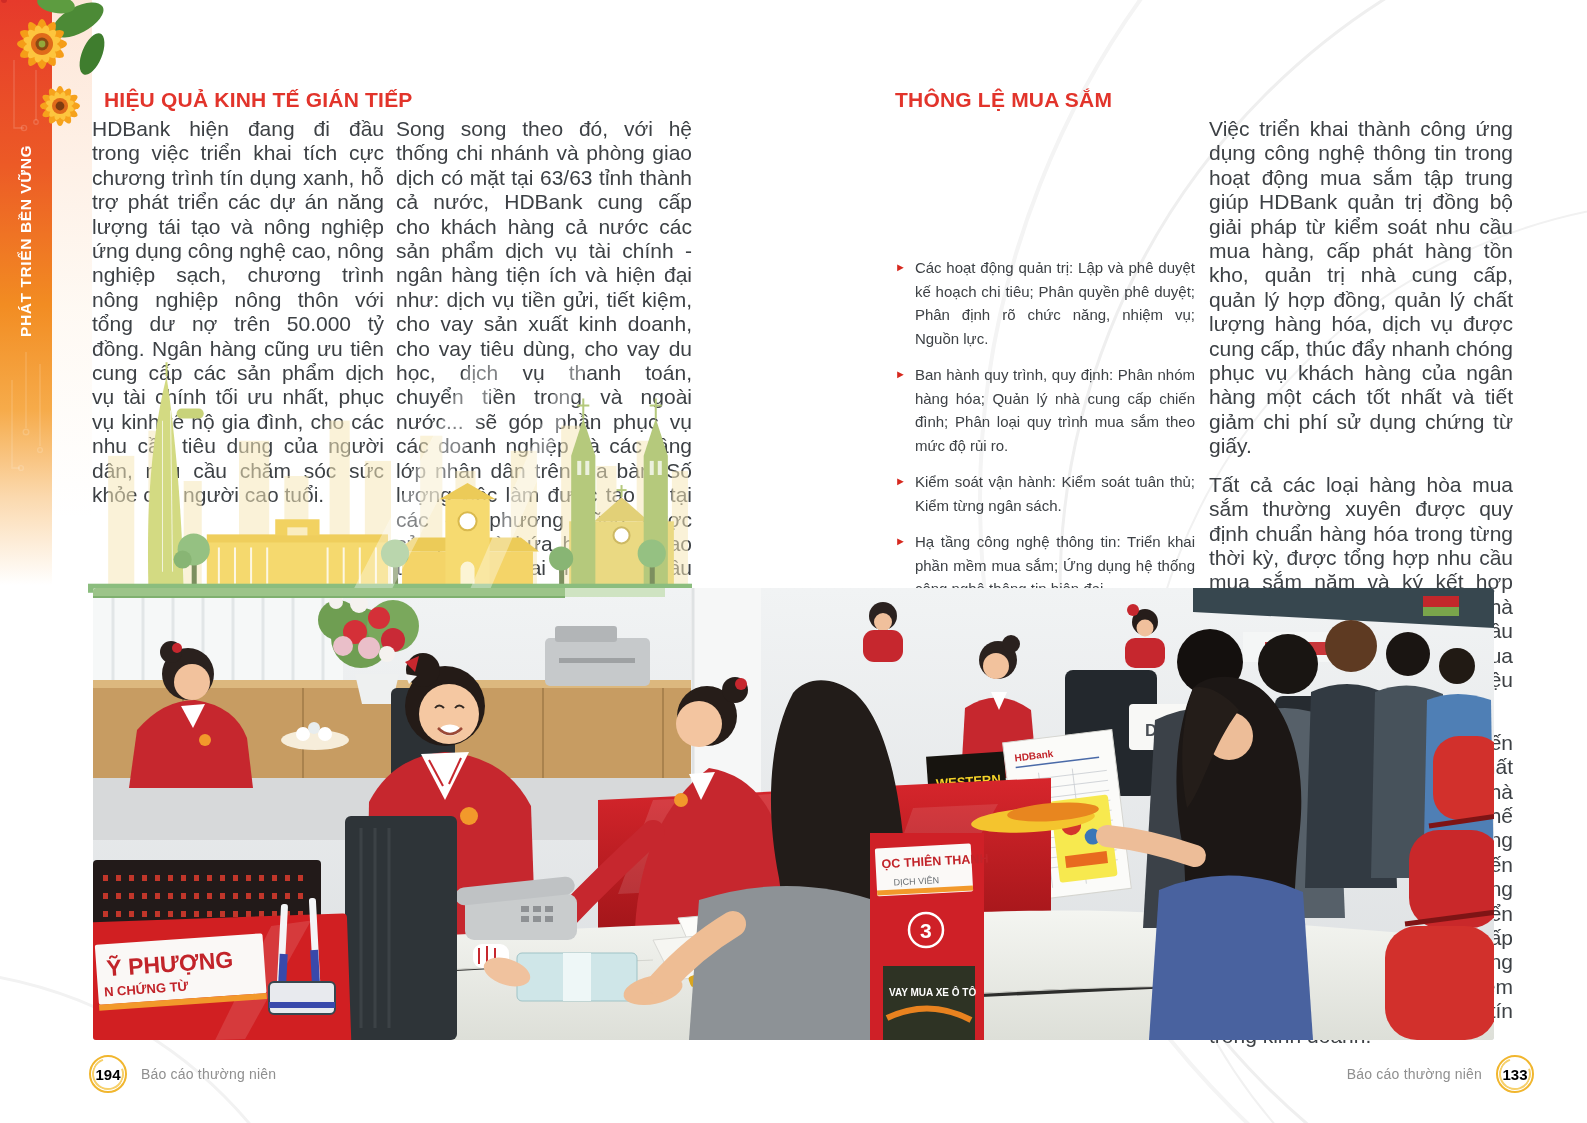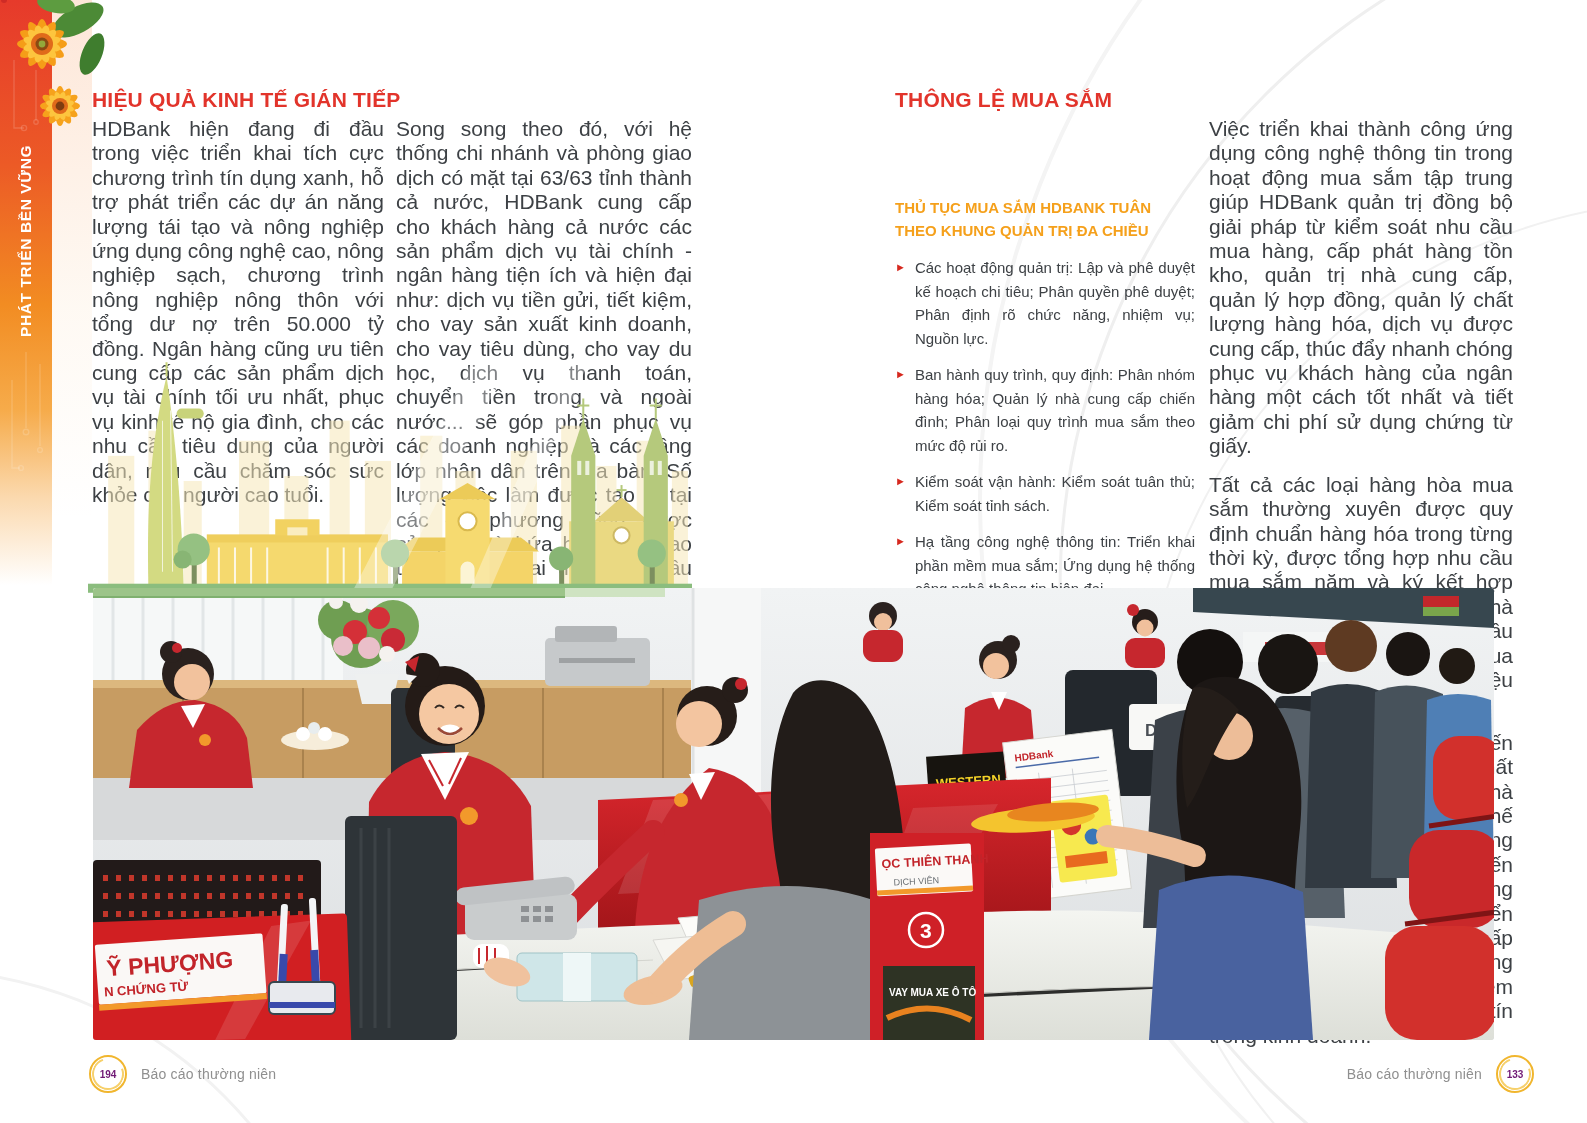--- a/index.html
+++ b/index.html
@@ -28,21 +28,21 @@
   
   .skyline{position:absolute;left:88px;top:360px;width:604px;height:233px;}
   .photo{position:absolute;left:93px;top:588px;width:1401px;height:452px;border-radius:3px;overflow:hidden;}
   
   .footer-item{position:absolute;display:flex;align-items:center;gap:14px;}
   .badge{position:relative;width:38px;height:38px;flex:0 0 auto;}
   .badge .ring1{position:absolute;inset:0;border:2px solid #f1b62e;border-radius:50%;}
   .badge .ring2{position:absolute;inset:3px;border:2px solid #f6d06b;border-radius:50%;transform:rotate(25deg);
     border-top-color:transparent;}
   .badge .num{position:absolute;inset:0;display:flex;align-items:center;justify-content:center;
-    font-size:10px;font-weight:bold;color:#701a75;}
+    font-size:15px;font-weight:bold;color:#000000;}
   .footer-label{font-size:14px;color:#8f8f8f;letter-spacing:.2px;text-align:right;}
 </style>
 </head>
 <body>
 
 <div class="page">
 
   <svg class="swooshes" width="1587" height="1123" viewBox="0 0 1587 1123">
     <circle cx="1760" cy="590" r="700" fill="none" stroke="#efefef" stroke-width="3"></circle>
     <circle cx="1840" cy="500" r="860" fill="none" stroke="#f4f4f4" stroke-width="4"></circle>
@@ -110,38 +110,37 @@
           <ellipse rx="18" ry="5.6" transform="rotate(75)"></ellipse>
         <ellipse rx="18" ry="5.6" transform="rotate(105)"></ellipse>
           <ellipse rx="18" ry="5.6" transform="rotate(135)"></ellipse>
           <ellipse rx="18" ry="5.6" transform="rotate(165)"></ellipse>
       </g>
       <circle r="10" fill="#e06a1a"></circle>
         <circle r="5.5" fill="#7d3c10"></circle>
     </g>
   </svg>
 
-  <div class="heading" style="left:92px;top:88px;">HIỆU QUẢ KINH TẾ GIÁN TIẾP</div>
+  <div class="heading" style="left:92px;top:88px;padding-left:12px;">HIỆU QUẢ KINH TẾ GIÁN TIẾP</div>
   <div class="body-col" style="left:92px;top:117px;width:292px;">HDBank hiện đang đi đầu trong việc triển khai tích cực chương trình tín dụng xanh, hỗ trợ phát triển các dự án năng lượng tái tạo và nông nghiệp ứng dụng công nghệ cao, nông nghiệp sạch, chương trình nông nghiệp nông thôn với tổng dư nợ trên 50.000 tỷ đồng. Ngân hàng cũng ưu tiên cung cấp các sản phẩm dịch vụ tài chính tối ưu nhất, phục vụ kinh tế hộ gia đình, cho các nhu cầu tiêu dung của người dân, nhu cầu chăm sóc sức khỏe của người cao tuổi.</div>
   <div class="body-col" style="left:396px;top:117px;width:296px;">Song song theo đó, với hệ thống chi nhánh và phòng giao dịch có mặt tại 63/63 tỉnh thành cả nước, HDBank cung cấp cho khách hàng cả nước các sản phẩm dịch vụ tài chính - ngân hàng tiện ích và hiện đại như: dịch vụ tiền gửi, tiết kiệm, cho vay sản xuất kinh doanh, cho vay tiêu dùng, cho vay du học, dịch vụ thanh toán, chuyển tiền trong và ngoài nước... sẽ góp phần phục vụ các doanh nghiệp và các tầng lớp nhân dân trên địa bàn. Số lượng việc làm được tạo ra tại các địa phương cũng được củng cố và hứa hẹn tăng cao trong tương lai theo nhu cầu thực tế.</div>
 
   <div class="heading" style="left:895px;top:88px;">THÔNG LỆ MUA SẮM</div>
-  <div class="subheading" style="left:895px;top:196px;width:296px;">THỦ TỤC MUA SẮM HDBANK TUÂN THEO KHUNG QUẢN TRỊ ĐA CHIỀU</div>
   <div class="bullets" style="left:895px;top:256px;">
     <div class="bullet">
         <span class="arrow">►</span>
         <span>Các hoạt động quản trị: Lập và phê duyệt kế hoạch chi tiêu; Phân quyền phê duyệt; Phân định rõ chức năng, nhiệm vụ; Nguồn lực.</span>
       </div>
     <div class="bullet">
         <span class="arrow">►</span>
         <span>Ban hành quy trình, quy định: Phân nhóm hàng hóa; Quản lý nhà cung cấp chiến đình; Phân loại quy trình mua sắm theo mức độ rủi ro.</span>
       </div>
     <div class="bullet">
         <span class="arrow">►</span>
-        <span>Kiểm soát vận hành: Kiểm soát tuân thủ; Kiểm soát tỉnh sách.</span>
+        <span>Kiểm soát vận hành: Kiểm soát tuân thủ; Kiểm từng ngân sách.</span>
       </div>
     <div class="bullet">
         <span class="arrow">►</span>
         <span>Hạ tầng công nghệ thông tin: Triển khai phần mềm mua sắm; Ứng dụng hệ thống công nghệ thông tin hiện đại.</span>
       </div>
   </div>
   <div class="body-col" style="left:1209px;top:117px;width:312px;">
     <p class="para">Việc triển khai thành công ứng dụng công nghệ thông tin trong hoạt động mua sắm tập trung giúp HDBank quản trị đồng bộ giải pháp từ kiểm soát nhu cầu mua hàng, cấp phát hàng tồn kho, quản trị nhà cung cấp, quản lý hợp đồng, quản lý chất lượng hàng hóa, dịch vụ được cung cấp, thúc đẩy nhanh chóng phục vụ khách hàng của ngân hàng một cách tốt nhất và tiết giảm chi phí sử dụng chứng từ giấy.</p>
     <p class="para">Tất cả các loại hàng hòa mua sắm thường xuyên được quy định chuẩn hàng hóa trong từng thời kỳ, được tổng hợp nhu cầu mua sắm năm và ký kết hợp đồng nguyên tắc với các nhà cung cấp chiến lược vào đầu mỗi năm tài chính. Việc mua sắm phải luôn đảm bảo hiệu quả, hợp lý và tiết kiệm.</p>
     <p class="para">Định kỳ hàng năm HDBank tiến hành tổ chức đánh giá chất lượng hàng hóa, dịch vụ, nhà cung cấp và bổ sung, thay thế hàng hóa, dịch vụ, nhà cung cấp. Các nhà cung cấp chiến lược được chọn đáp ứng năng lực về vốn, kinh nghiệm triển khai, khách hàng đã cung cấp và ưu tiên chọn những nhà cung cấp có ý thức trách trách nhiệm bảo vệ môi trường, có uy tín trong kinh doanh.</p>

